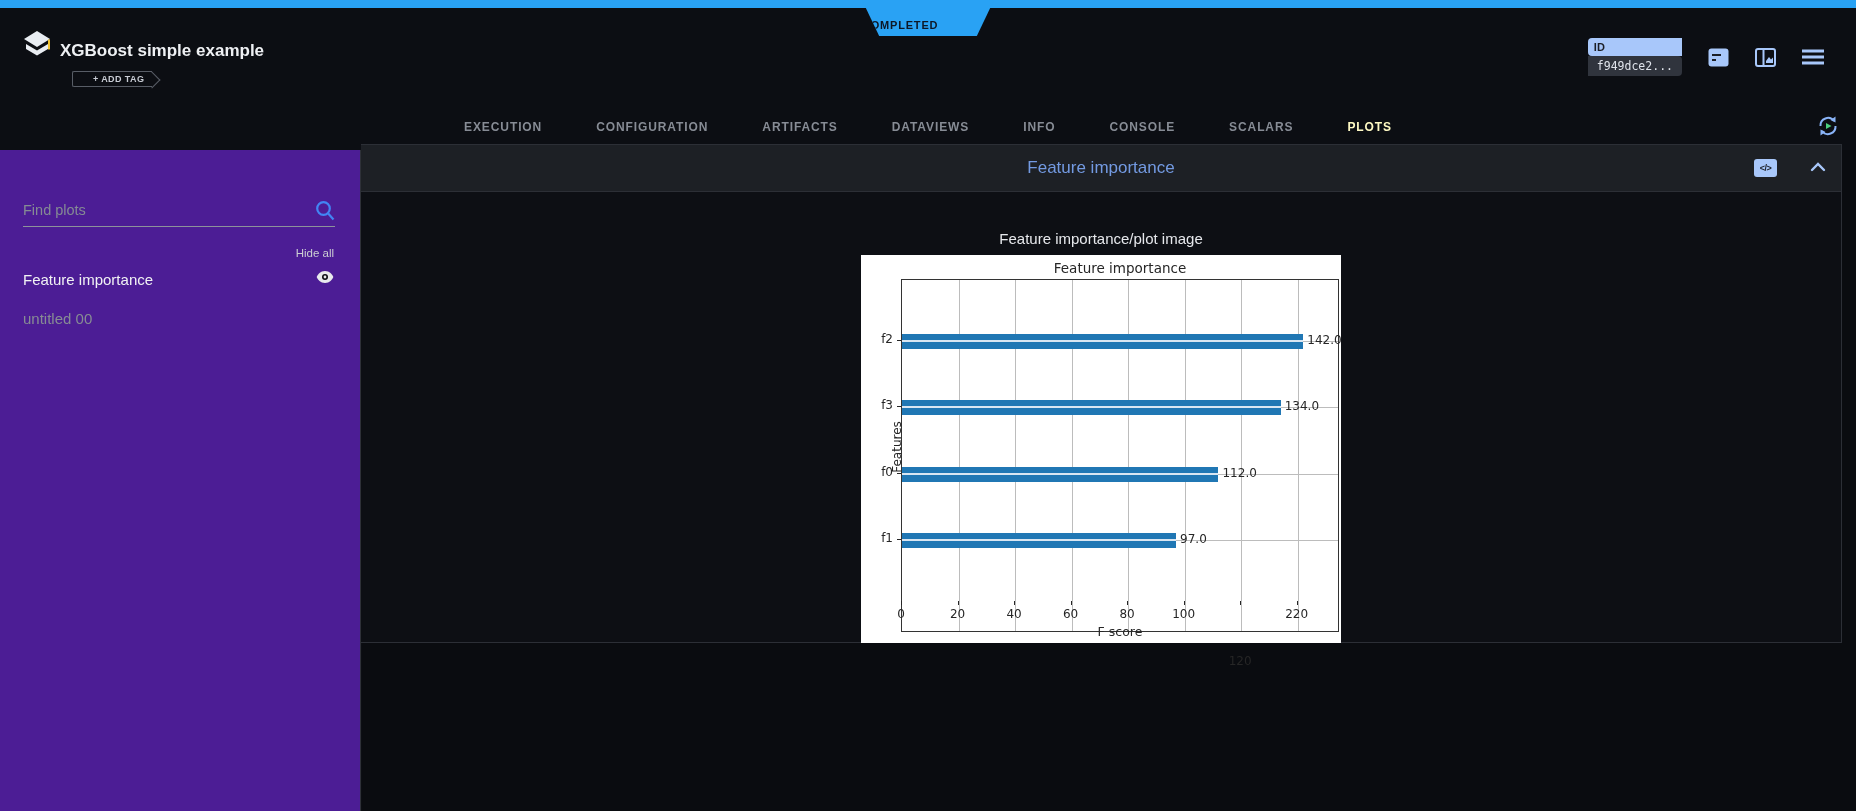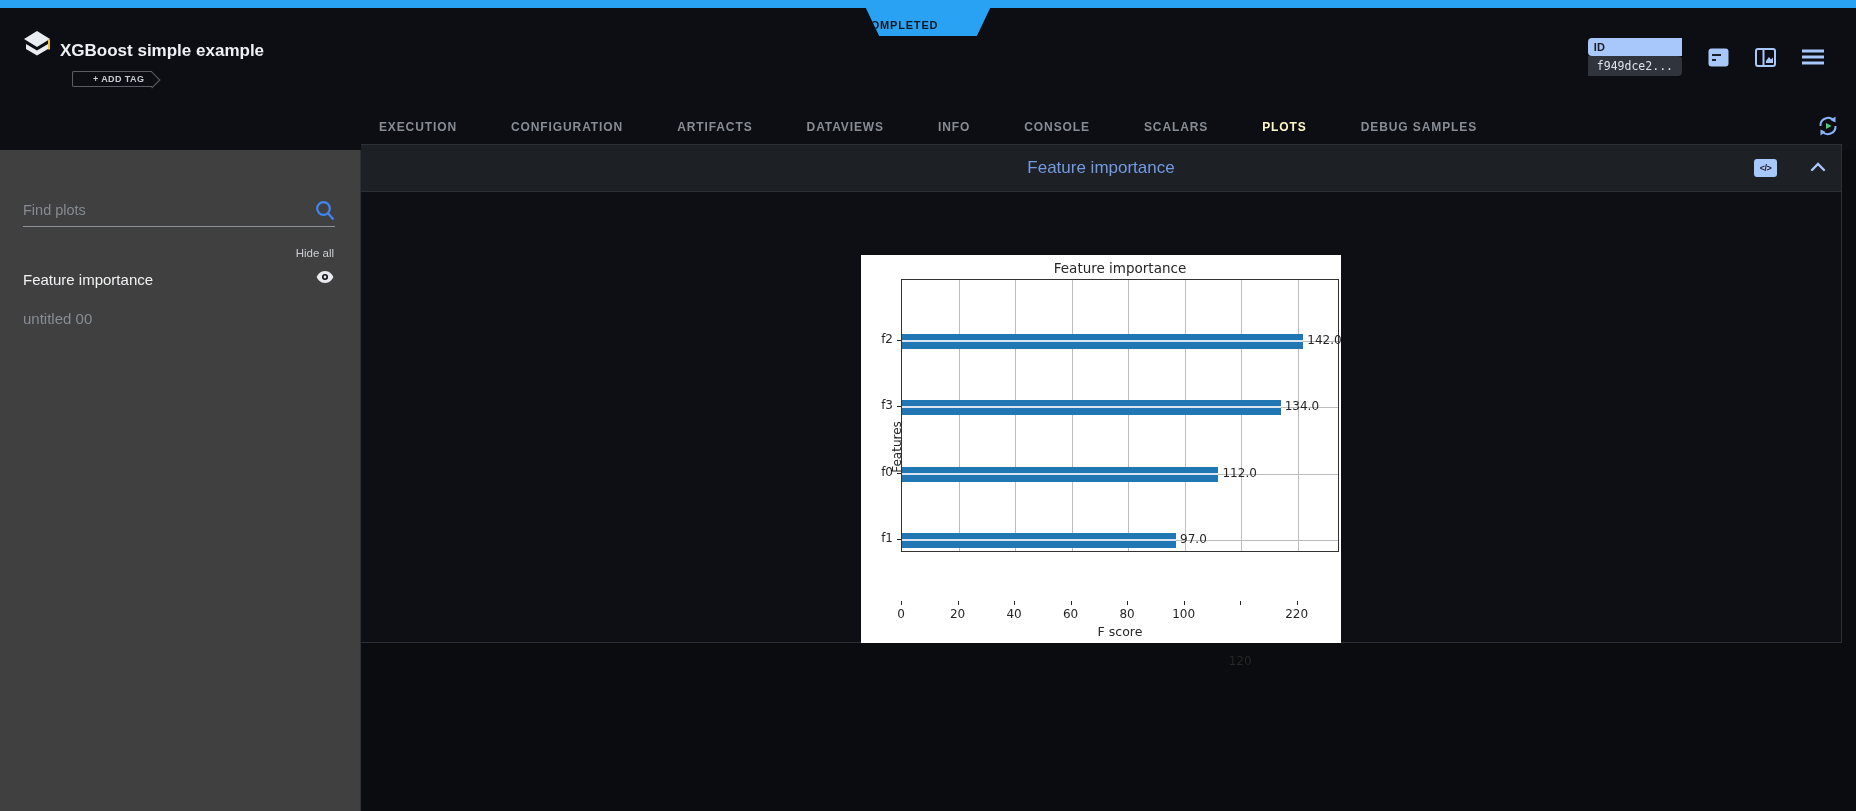--- a/index.html
+++ b/index.html
@@ -60,21 +60,21 @@
     height:100%; display:flex; align-items:center; padding:0 27px;
     font-size:12px; font-weight:bold; letter-spacing:.9px; color:#878c95;
     cursor:pointer; border-bottom:2px solid transparent;
   }
   .tab.active { color:#fef9c3; border-bottom-color:#74a6f5; }
   .refresh-btn { position:absolute; right:16px; top:106px; cursor:pointer; }
 
   
   .sidebar {
     position:absolute; left:0; top:150px; width:361px; bottom:0;
-    background:#404040; border-right:1px solid #2e3138;
+    background:#4c1d95; border-right:1px solid #2e3138;
   }
   .find-plots { position:absolute; left:23px; top:48px; width:312px; }
   .find-plots input {
     width:100%; background:transparent; border:none; outline:none;
     border-bottom:1px solid #8d929b; padding:4px 28px 8px 0;
     font-size:14.5px; color:#e8eaed; font-family:"Liberation Sans", sans-serif;
   }
   .find-plots input::placeholder { color:#83899200; color:#858b94; }
   .find-plots .search-ic { position:absolute; right:0; top:2px; cursor:pointer; }
   .hide-all { position:absolute; right:26px; top:97px; font-size:11.5px; color:#ccced3; cursor:pointer; }
@@ -108,21 +108,21 @@
     position:absolute; top:38px; left:0; width:100%; text-align:center;
     font-size:15px; color:#e6e8ec;
   }
 
   
   .figure {
     position:absolute; left:500px; top:63px; width:480px; height:388px;
     background:#ffffff; font-family:"DejaVu Sans", sans-serif; color:#262626;
   }
   .fig-title { position:absolute; top:5px; left:40px; width:438px; text-align:center; font-size:13.5px; color:#262626; }
-  .plot-area { position:absolute; left:40px; top:24px; width:438px; height:273px; border:1px solid #333; }
+  .plot-area { position:absolute; left:40px; top:24px; width:438px; height:353px; border:1px solid #333; }
   .grid-v { position:absolute; top:0; width:1px; height:100%; background:#bcbcbc; }
   .grid-h { position:absolute; left:0; width:100%; height:1px; background:#bcbcbc; }
   .bar {
     position:absolute; left:0; height:15px;
     background:linear-gradient(180deg,#2077b4 0 40%,#d9e6f2 40% 53%,#2077b4 53% 100%);
   }
   .bar-val { position:absolute; font-size:12px; color:#262626; white-space:nowrap; }
   .ytick-lbl { position:absolute; font-size:12px; color:#262626; text-align:right; width:30px; }
   .ytick-mark { position:absolute; width:4px; height:1px; background:#262626; }
   .xtick-mark { position:absolute; width:1px; height:4px; background:#262626; }
@@ -198,23 +198,20 @@
       </div>
     <div class="tab">
         <span>CONSOLE</span>
       </div>
     <div class="tab">
         <span>SCALARS</span>
       </div>
     <div class="tab active">
         <span>PLOTS</span>
       </div>
-    <div class="tab">
-        <span>DEBUG SAMPLES</span>
-      </div>
   </div>
   <div class="refresh-btn">
     <svg width="24" height="24" viewBox="0 0 24 24">
       <path d="M4.5 12 A7.5 7.5 0 0 1 18 7" fill="none" stroke="#8ab4f8" stroke-width="2"></path>
       <polygon points="19.5,2.5 19.5,8.5 14.5,6" fill="#8ab4f8"></polygon>
       <path d="M19.5 12 A7.5 7.5 0 0 1 6 17" fill="none" stroke="#8ab4f8" stroke-width="2"></path>
       <polygon points="4.5,21.5 4.5,15.5 9.5,18" fill="#8ab4f8"></polygon>
       <polygon points="10,9 15.5,12 10,15" fill="#4cd07d"></polygon>
     </svg>
   </div>
@@ -255,20 +252,21 @@
     <div class="hdr-icons">
       <div class="code-chip">&lt;/&gt;</div>
       <div style="cursor:pointer;">
         <svg width="18" height="12" viewBox="0 0 18 12">
           <polyline points="3,9 9,3 15,9" fill="none" stroke="#a8c7fa" stroke-width="2.4" stroke-linecap="round"></polyline>
         </svg>
       </div>
     </div>
   </div>
   <div class="card-body">
+    <div class="plot-outer-title">Feature importance/plot image</div>
 
     <div class="figure">
       <div class="fig-title">Feature importance</div>
       <div class="plot-area" id="plot-area">
           <div class="grid-v" style="left: 56.5161px;"></div>
           <div class="grid-v" style="left: 113.032px;"></div>
           <div class="grid-v" style="left: 169.548px;"></div>
           <div class="grid-v" style="left: 226.065px;"></div>
           <div class="grid-v" style="left: 282.581px;"></div>
           <div class="grid-v" style="left: 339.097px;"></div>

